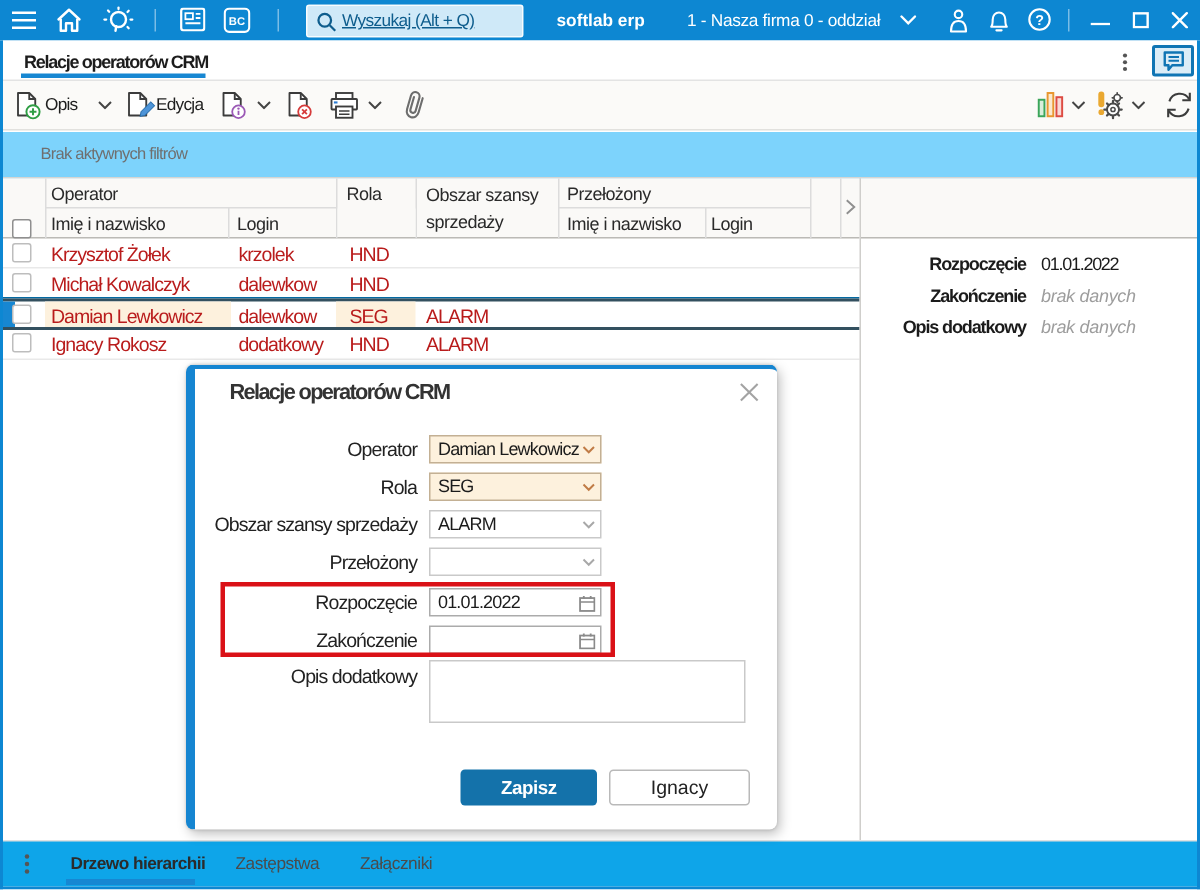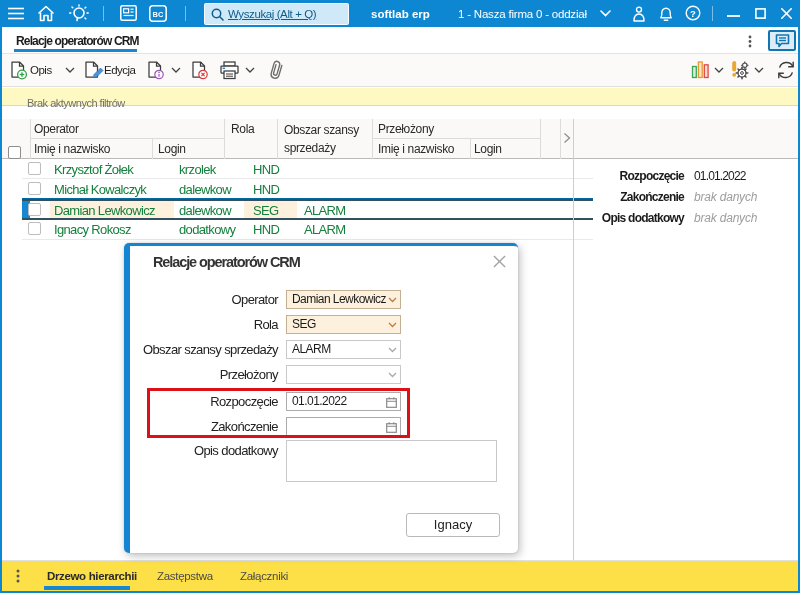--- a/index.html
+++ b/index.html
@@ -20,42 +20,42 @@
 #tabbar { position:absolute; left:2px; top:27px; width:796px; height:27px; background:#ffffff; border-bottom:1px solid #e3e3e3; }
 #tabtitle { position:absolute; left:14px; top:7px; font-size:12px; font-weight:bold; letter-spacing:-0.85px; color:#1c1c1c; }
 #tabunderline { position:absolute; left:12px; top:22px; width:123px; height:3px; background:#1787d2; }
 #chatbtn { position:absolute; left:766px; top:3px; width:28px; height:21px; background:#dcedf7; border:2px solid #1075b4; border-radius:2px; }
 
 
 #toolbar { position:absolute; left:2px; top:54px; width:796px; height:33px; background:#fbfaf8; border-bottom:1px solid #e2e1de; }
 .tb-label { position:absolute; top:10px; font-size:11.5px; letter-spacing:-0.5px; color:#1e1e1e; }
 
 
-#filterbar { position:absolute; left:2px; top:88px; width:796px; height:18px; background:#fef9c3; border-bottom:1px solid #d6d5d2;text-align:right; }
+#filterbar { position:absolute; left:2px; top:88px; width:796px; height:31px; background:#7dd3fc; border-bottom:1px solid #d6d5d2;text-align:right; }
 #filterbar span { position:absolute; left:25px; top:9px; font-size:11px; letter-spacing:-0.5px; color:#6f6f6f; }
 
 
 #thead { position:absolute; left:2px; top:119px; width:571px; height:40px; background:#faf9f7; border-bottom:1px solid #bbbab6; font-size:12px; letter-spacing:-0.35px; color:#2a2a2a; }
 .hcell { position:absolute; }
 .vline { position:absolute; background:#dcdcdc; width:1px; }
-.row { position:absolute; left:2px; width:571px; height:20px; font-size:13px; letter-spacing:-0.65px; color:#15803d;margin-left:20px; }
+.row { position:absolute; left:2px; width:571px; height:20px; font-size:13px; letter-spacing:-0.65px; color:#b91c1c; }
 .row .c1 { position:absolute; left:32px; top:3px; }
 .row .c2 { position:absolute; left:157px; top:3px; }
 .row .c3 { position:absolute; left:231px; top:3px; }
 .row .c4 { position:absolute; left:282px; top:3px; }
 .cb { position:absolute; left:6px; width:13px; height:13px; border:1px solid #bdbdbd; border-radius:2px; background:#fff; }
 
 
 #vsep { position:absolute; left:573px; top:119px; width:1px; height:441px; background:#cfcecb; }
 .plabel { position:absolute; font-size:12px; font-weight:bold; letter-spacing:-0.75px; color:#1b1b1b; right:116px; text-align:right; }
 .pval { position:absolute; left:694px; font-size:12px; letter-spacing:-0.85px; color:#1b1b1b; }
 .pna { position:absolute; left:694px; font-size:12px; letter-spacing:-0.2px; color:#9d9d9d; font-style:italic; }
 
 
-#bottombar { position:absolute; left:2px; top:560px; width:796px; height:31px; background:#fde047; border-top:1px solid #e0e0e0; }
+#bottombar { position:absolute; left:2px; top:560px; width:796px; height:31px; background:#0ea5e9; border-top:1px solid #e0e0e0; }
 #bt1 { position:absolute; left:45px; top:9px; font-size:11.5px; font-weight:bold; letter-spacing:-0.35px; color:#2b2b2b; }
 #btline { position:absolute; left:42px; top:25px; width:86px; height:4px; background:#1787d2; }
 .btab { position:absolute; top:9px; font-size:11.5px; letter-spacing:-0.3px; color:#4b4b4b; }
 
 
 #wb-l { position:absolute; left:0; top:27px; width:2px; height:566px; background:#0d87d2; }
 #wb-r { position:absolute; left:798px; top:27px; width:2px; height:566px; background:#0d87d2; }
 #wb-b { position:absolute; left:0; top:591px; width:800px; height:2px; background:#0d87d2; }
 
 
@@ -393,15 +393,16 @@
   <div class="fbox" style="top:171px;border-color:#ababab">
     <svg class="abs" style="left:99px;top:4px" width="11" height="11" viewBox="0 0 11 11">
       <rect x="0.7" y="1.7" width="9.6" height="8.6" stroke="#8a8a8a" stroke-width="1.2" fill="none"></rect>
       <line x1="0.7" y1="4.3" x2="10.3" y2="4.3" stroke="#8a8a8a" stroke-width="1"></line>
       <line x1="3.2" y1="0.3" x2="3.2" y2="2.3" stroke="#8a8a8a" stroke-width="1.2"></line>
       <line x1="7.8" y1="0.3" x2="7.8" y2="2.3" stroke="#8a8a8a" stroke-width="1.2"></line>
     </svg>
   </div>
   <div class="flabel" style="top:197px">Opis dodatkowy</div>
   <div id="mta"></div>
+  <div id="btnsave">Zapisz</div>
   <div id="btncancel">Ignacy</div>
 </div>
 <div id="redrect"></div>
 
 </body></html>

